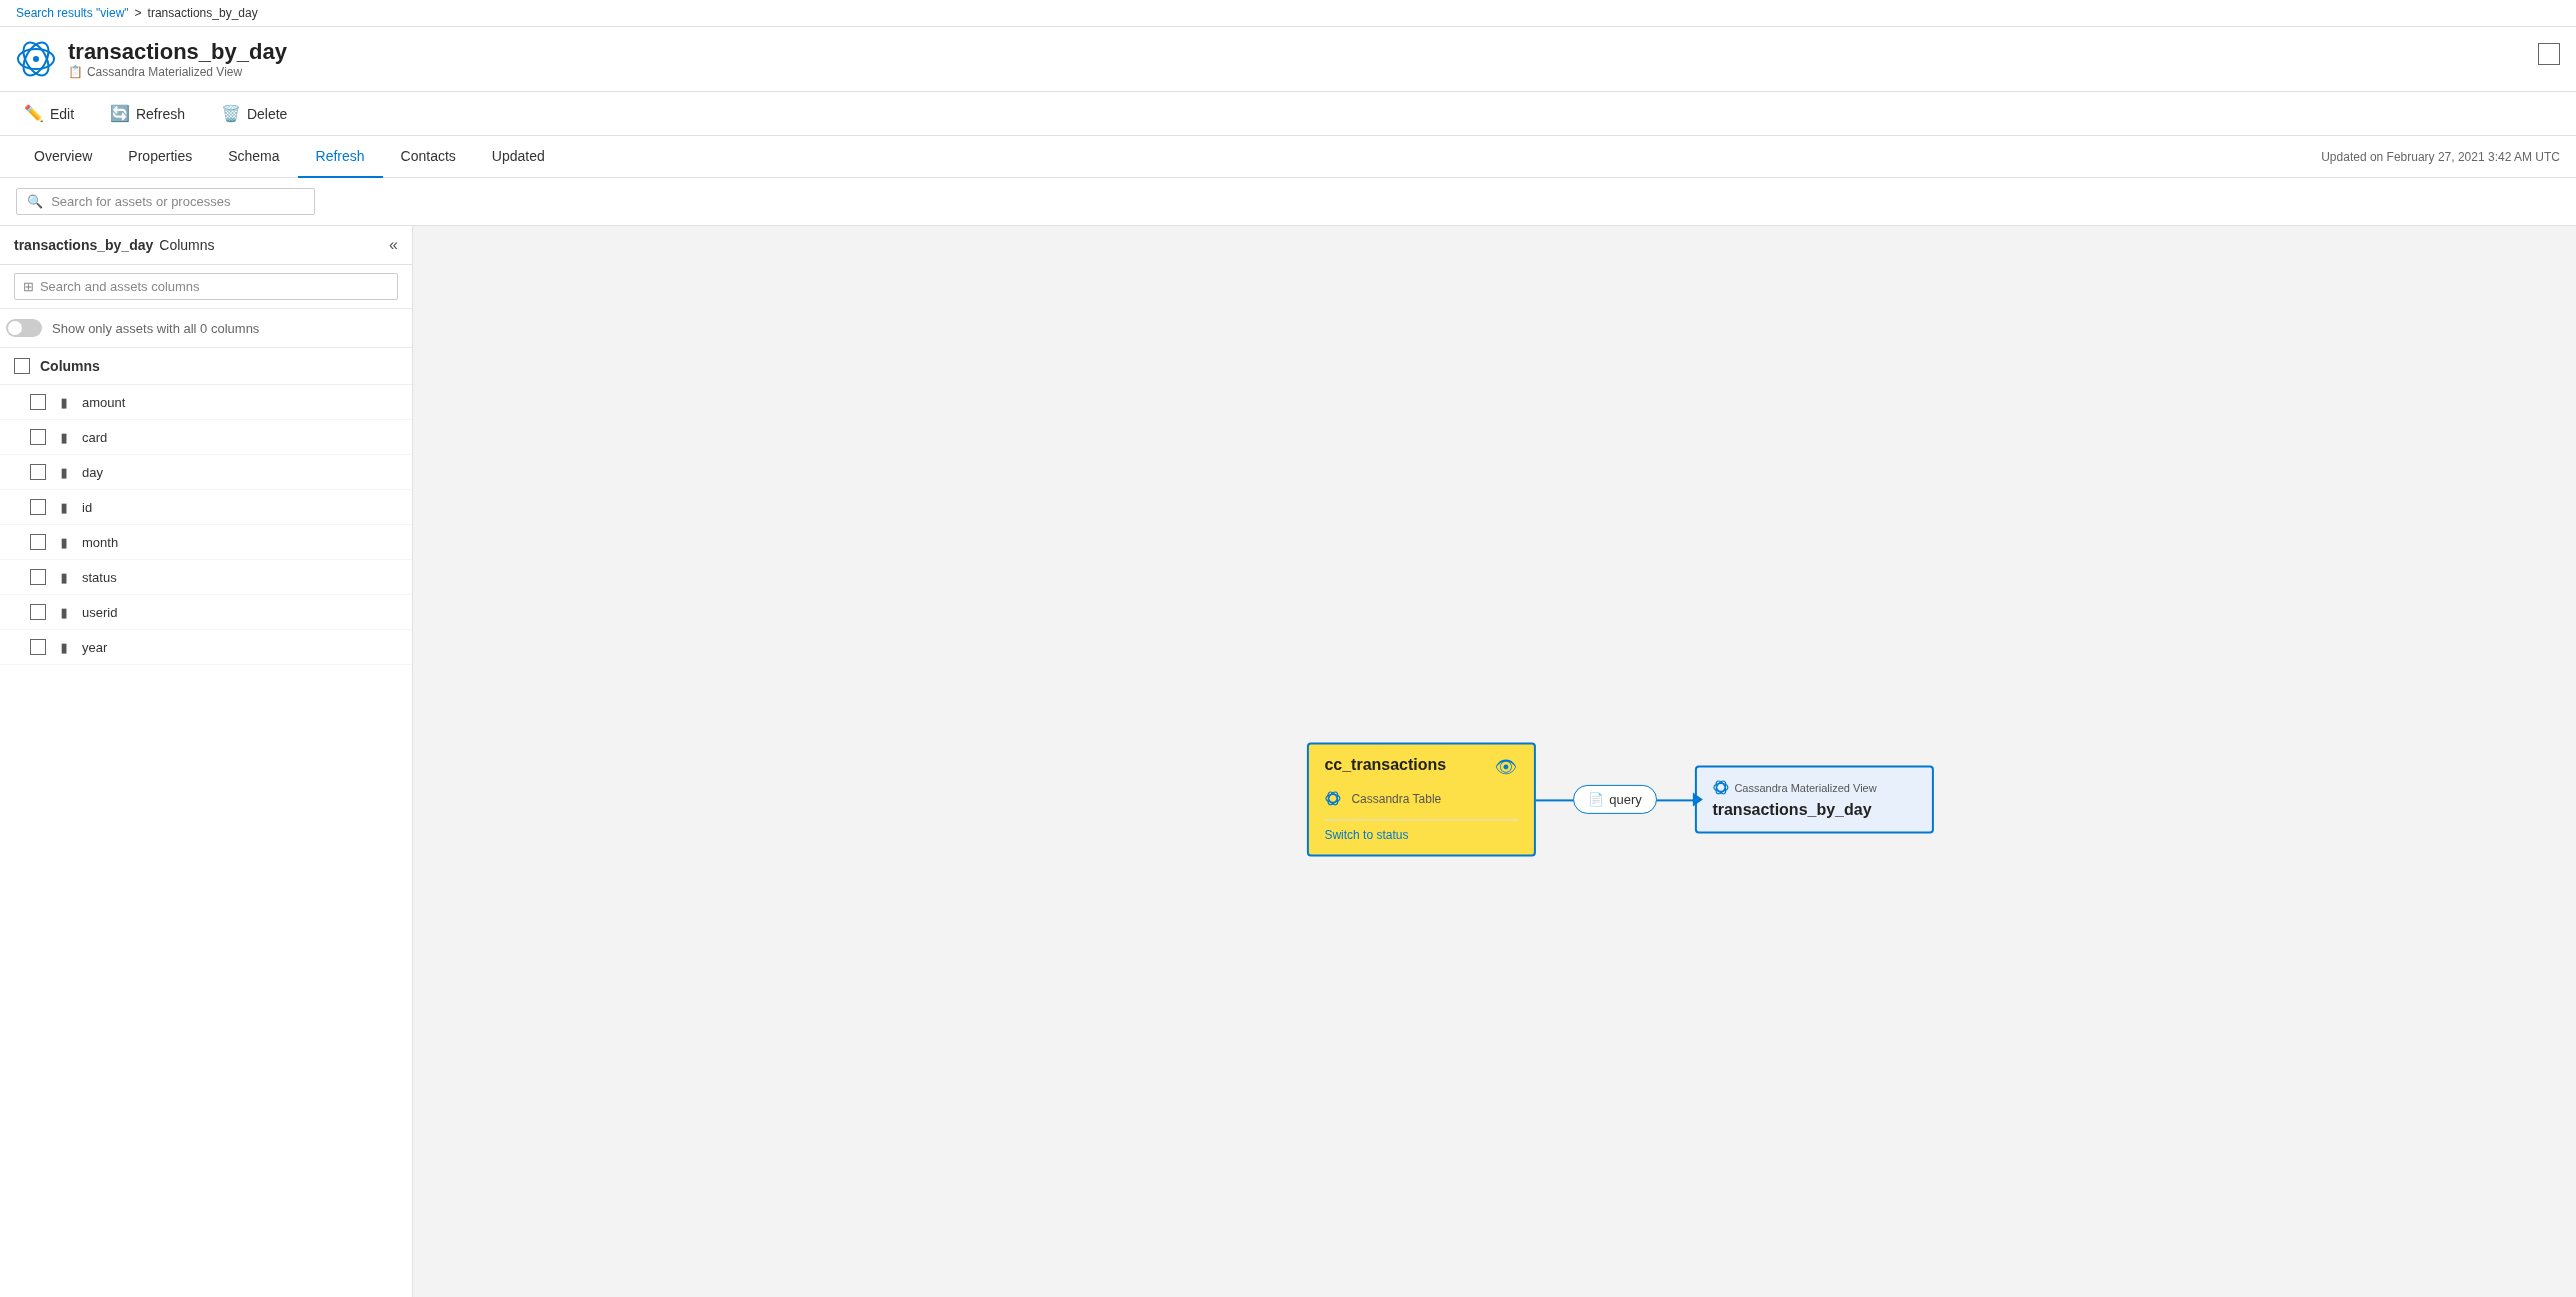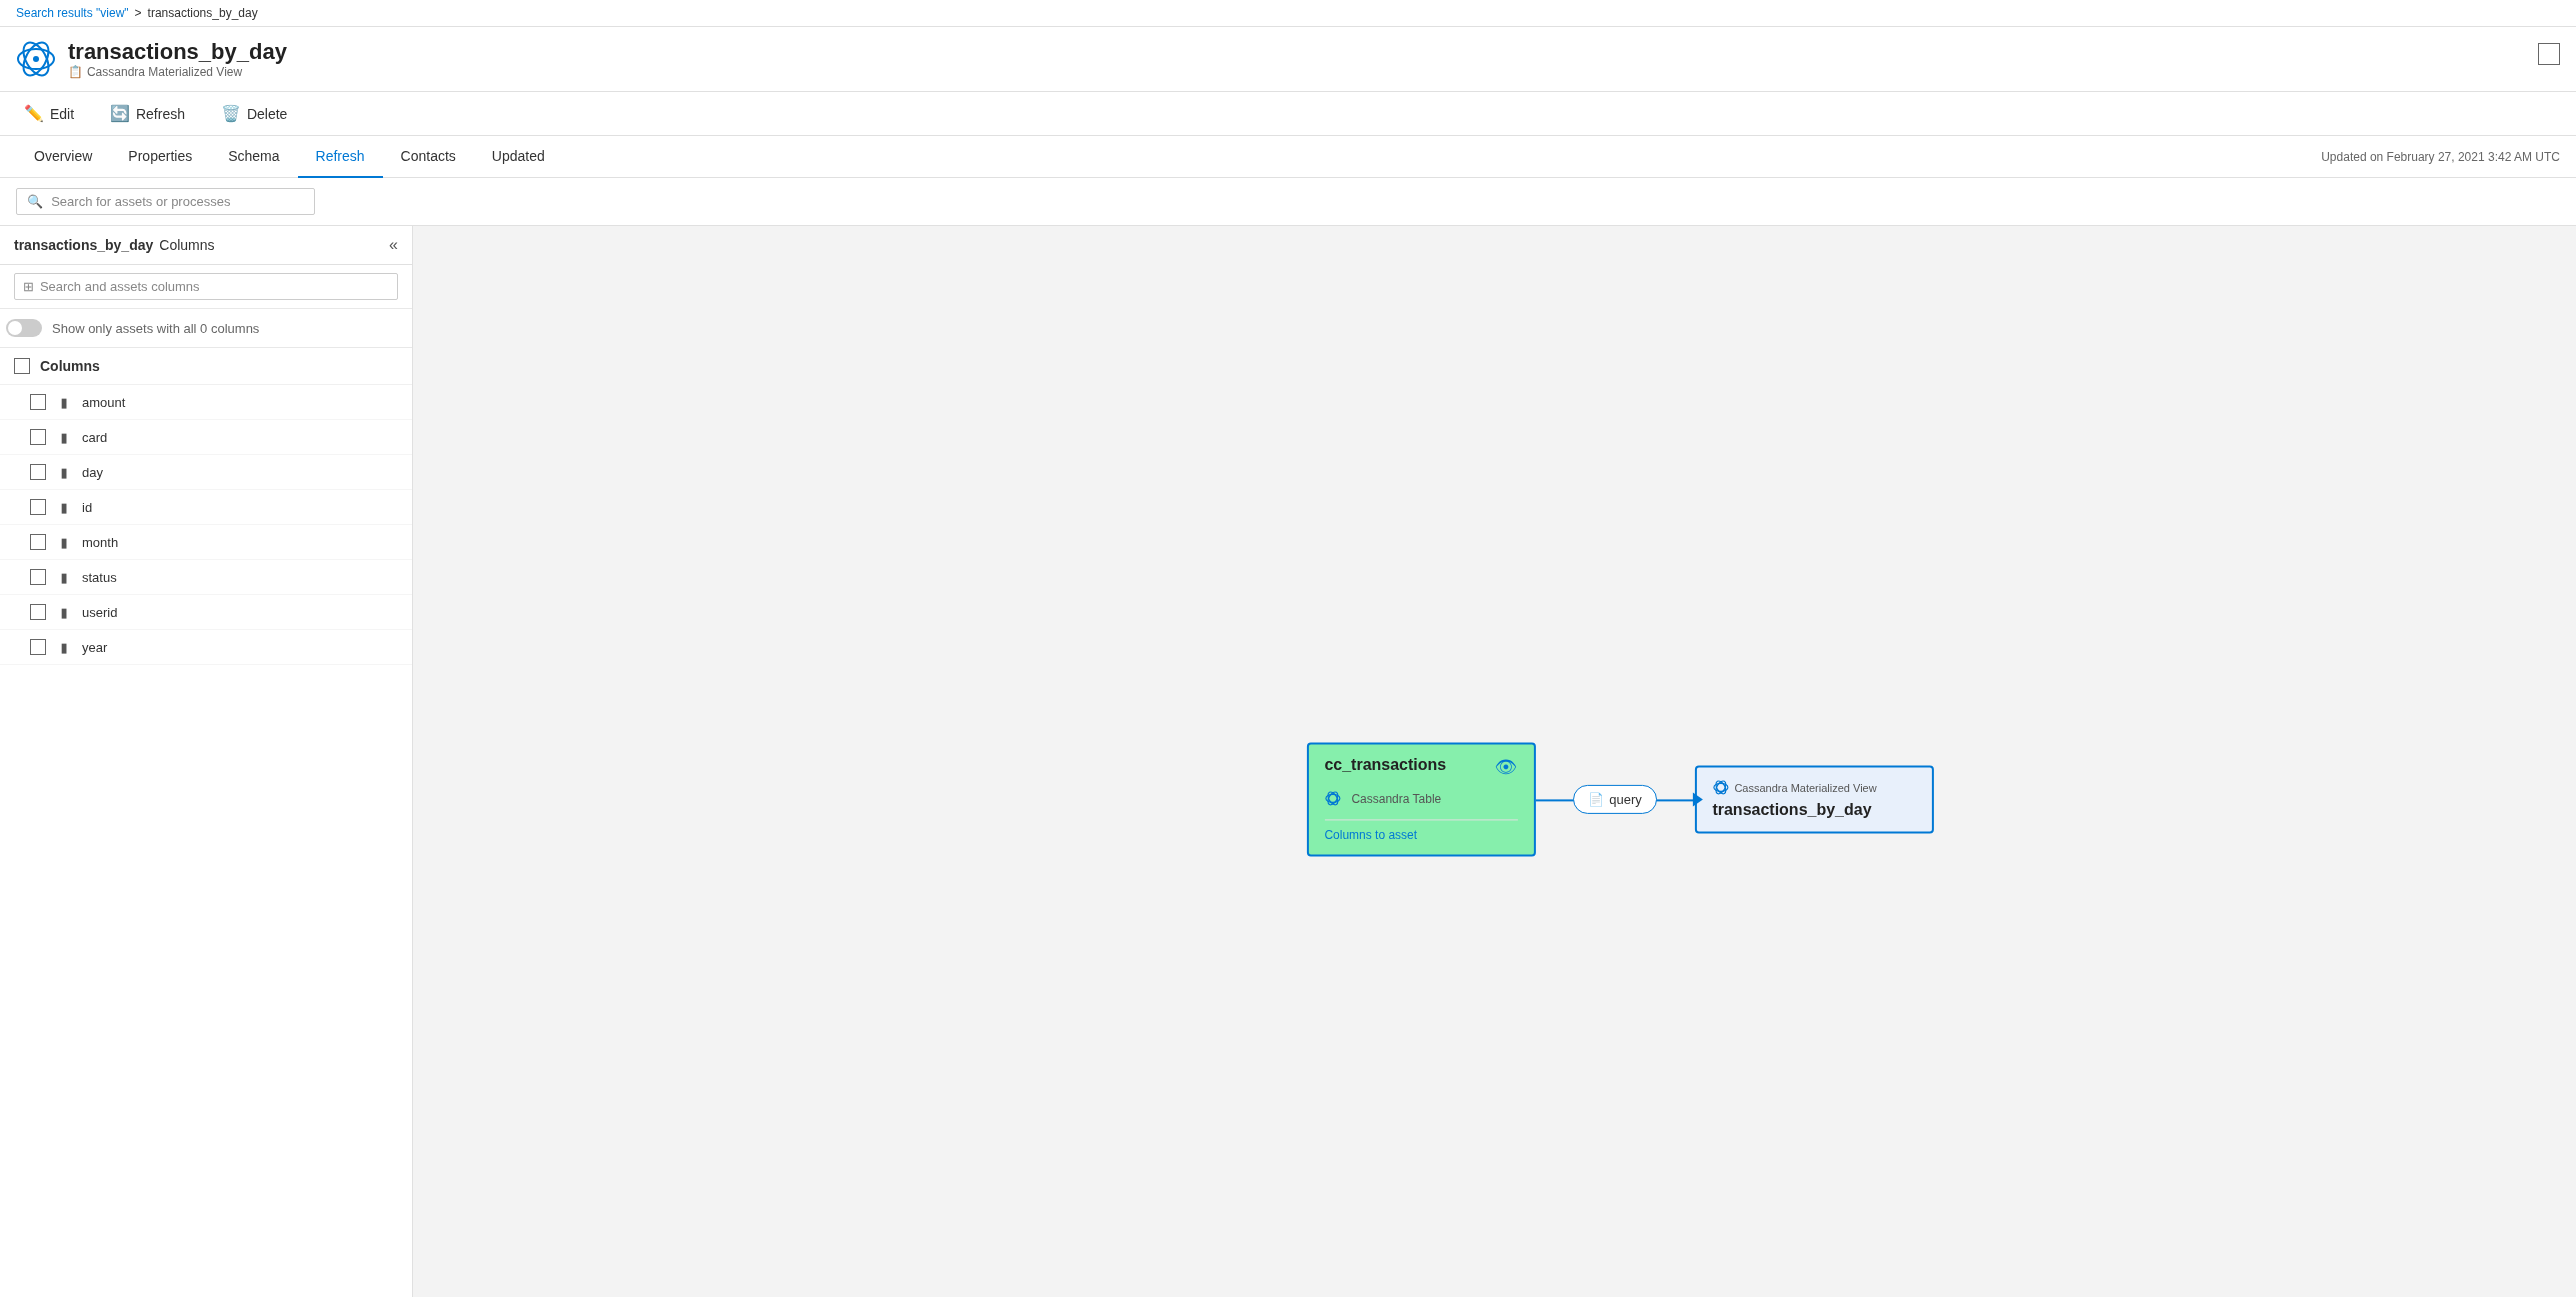--- a/index.html
+++ b/index.html
@@ -257,21 +257,21 @@
       position: absolute;
       top: 50%;
       left: 50%;
       transform: translate(-30%, -40%);
       display: flex;
       align-items: center;
       gap: 0;
     }
     .lineage-node {
       border: 2px solid #0078d4;
-      background: #86efac;
+      background: #fde047;
       border-radius: 4px;
       padding: 12px 16px;
       min-width: 219px;
     }
     .lineage-node.source {
       min-width: 229px;
     }
     .lineage-node.target {
       min-width: 239px;
       background: #e8f0fb;
@@ -458,21 +458,21 @@
                   <ellipse cx="8" cy="8" rx="7" ry="4" fill="none" stroke="#0078d4" stroke-width="1.2"></ellipse>
                   <ellipse cx="8" cy="8" rx="7" ry="4" fill="none" stroke="#0078d4" stroke-width="1.2" transform="rotate(60 8 8)"></ellipse>
                   <ellipse cx="8" cy="8" rx="7" ry="4" fill="none" stroke="#0078d4" stroke-width="1.2" transform="rotate(120 8 8)"></ellipse>
                 </svg>
               </span>
               <span>Cassandra Table</span>
             </div>
           </div>
           <span style="font-size:18px; color:#0078d4; cursor:pointer;">👁</span>
         </div>
-        <div class="node-footer">Columns to asset</div>
+        <div class="node-footer">Switch to status</div>
       </div>
 
       <div style="display:flex;align-items:center;position:relative;width:159px;flex-shrink:0;">
         <div style="position:absolute;top:50%;left:0;right:0;height:2px;background:#0078d4;z-index:1;"></div>
         <div style="position:absolute;left:50%;top:50%;transform:translate(-50%,-50%);z-index:2;background:#fff;border:1.5px solid #0078d4;border-radius:20px;padding:6px 14px;font-size:13px;display:flex;align-items:center;gap:5px;white-space:nowrap;">
           <span>📄</span>
           <span>query</span>
         </div>
         <div style="position:absolute;right:-8px;top:50%;transform:translateY(-50%);width:0;height:0;border-top:7px solid transparent;border-bottom:7px solid transparent;border-left:10px solid #0078d4;z-index:3;"></div>
       </div>

